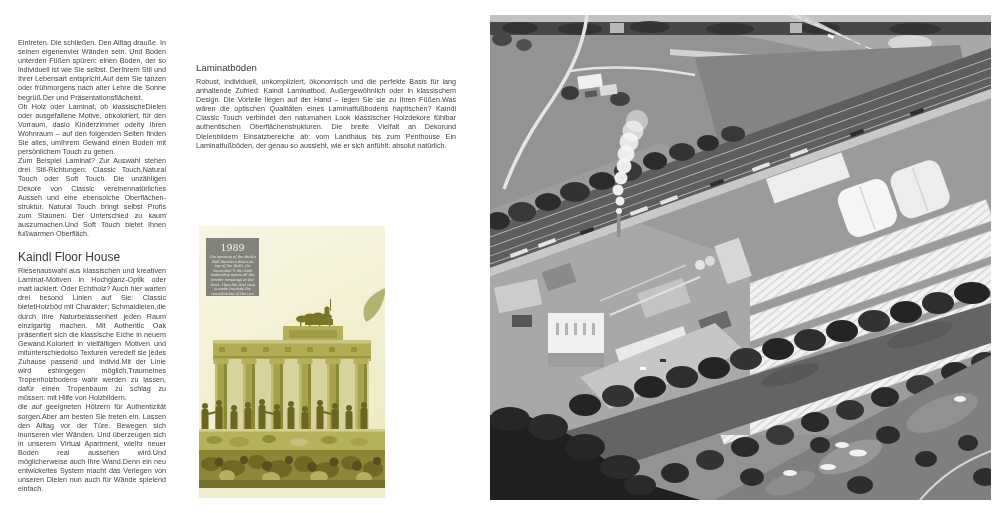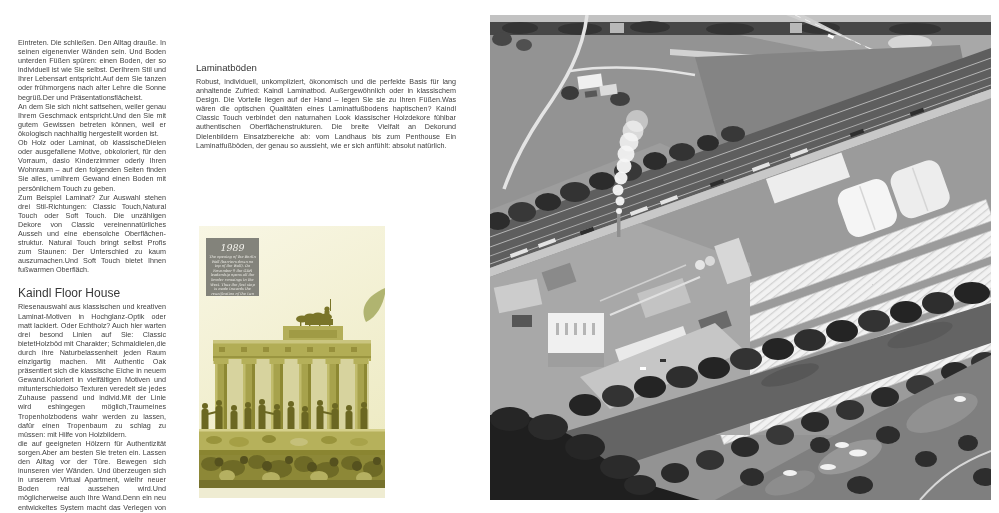--- a/index.html
+++ b/index.html
@@ -21,34 +21,33 @@
   .col-mid .english{margin-top:13px;}
 
   figure{margin:0;padding:0;}
   .berlin{position:absolute;left:199px;top:226px;width:186px;height:272px;}
   .berlin svg{position:absolute;left:0;top:0;width:100%;height:100%;display:block;}
   .year-box{
     position:absolute;left:7px;top:12px;width:53px;height:58px;
     background:#83837b;color:#f3f2ec;text-align:center;
     padding:4px 3px 2px 3px;box-sizing:border-box;
   }
-  .year{font-family:"DejaVu Serif", serif;font-style:italic;font-size:9.5px;line-height:11px;margin-bottom:2px;}
+  .year{font-family:"DejaVu Serif", serif;font-size:9.5px;line-height:11px;margin-bottom:2px;}
   .caption{font-family:"DejaVu Serif", serif;font-style:italic;font-size:3.6px;line-height:4.6px;}
 
   .aerial{position:absolute;left:490px;top:15px;width:501px;height:485px;}
   .aerial svg{position:absolute;left:0;top:0;width:100%;height:100%;display:block;}
 </style>
 </head>
 <body>
 
 <div class="page">
 
   <section class="col col-left">
     <p class="gap-after">Eintreten. Die schließen. Den Alltag drauße. In seinen eigenenvier Wänden sein. Und Boden unterden Füßen spüren: einen Boden, der so individuell ist wie Sie selbst. DerIhrem Stil und Ihrer Lebensart entspricht.Auf dem Sie tanzen oder frühmorgens nach alter Lehre die Sonne begrüß.Der und Präsentationsflächeist.</p>
-    <p>An dem Sie sich nicht sattsehen, weiler genau Ihrem Geschmack entspricht.Und den Sie mit gutem Gewissen betreten können, weil er ökologisch nachhaltig  hergestellt worden ist.</p>
     <p>Ob Holz oder Laminat, ob klassischeDielen oder ausgefallene Motive, obkoloriert, für den Vorraum, dasio Kinderzimmer oderly Ihren Wohnraum – auf den folgenden Seiten finden Sie alles, umIhrem Gewand einen Boden mit persönlichem Touch zu geben.</p>
     <p>Zum Beispiel Laminat? Zur Auswahl stehen drei Stil-Richtungen: Classic Touch,Natural Touch oder Soft Touch. Die unzähligen Dekore von Classic vereinennatürliches Ausseh und eine ebensolche Oberflächen-struktur. Natural Touch bringt selbst Profis zum Staunen: Der Unterschied zu kaum auszumachen.Und Soft Touch bietet Ihnen fußwarmen Oberfläch.</p>
     <h3>Kaindl Floor House</h3>
     <p>Riesenauswahl aus klassischen und kreativen Laminat-Motiven in Hochglanz-Optik oder matt lackiert. Oder Echtholz?  Auch hier warten drei besond Linien auf Sie: Classic bietetHolzböd mit Charakter; Schmaldielen,die durch ihre Naturbelassenheit jeden Raum einzigartig machen. Mit Authentic Oak präsentiert sich die klassische Eiche in neuem Gewand.Koloriert in vielfältigen Motiven und mitunterschiedoiso Texturen veredelt sie jedes Zuhause passend und individ.Mit der Linie wird eshingegen möglich,Traumeines Tropenholzbodens wahr werden zu lassen, dafür einen Tropenbaum zu schlag zu müssen: mit Hilfe von Holzbildern.</p>
     <p class="gap-top">die auf geeigneten Hölzern für Authentizität sorgen.Aber am besten Sie treten ein. Lassen den Alltag vor der Türe. Bewegen sich inunseren vier Wänden. Und überzeugen sich in unserem Virtual Apartment, wieIhr neuer Boden real aussehen wird.Und möglicherweise auch Ihre Wand.Denn ein neu entwickeltes System macht das Verlegen von unseren Dielen nun auch für Wände spielend einfach.</p>
   </section>
 
   <section class="col col-mid">
     <h2>Laminatböden</h2>
     <p>Robust, individuell, unkompliziert, ökonomisch und die perfekte Basis für lang anhaltende Zufried: Kaindl Laminatbod. Außergewöhnlich oder in klassischem Design. Die Vorteile liegen auf der Hand – legen Sie sie zu Ihren Füßen.Was wären die optischen Qualitäten eines Laminatfußbodens haptischen? Kaindl Classic Touch verbindet den naturnahen Look klassischer Holzdekore fühlbar authentischen Oberflächenstrukturen. Die breite Vielfalt an Dekorund Dielenbildern Einsatzbereiche ab: vom Landhaus bis zum Penthouse Ein Laminatfußböden, der genau so aussieht, wie er sich anfühlt: absolut natürlich.</p>

